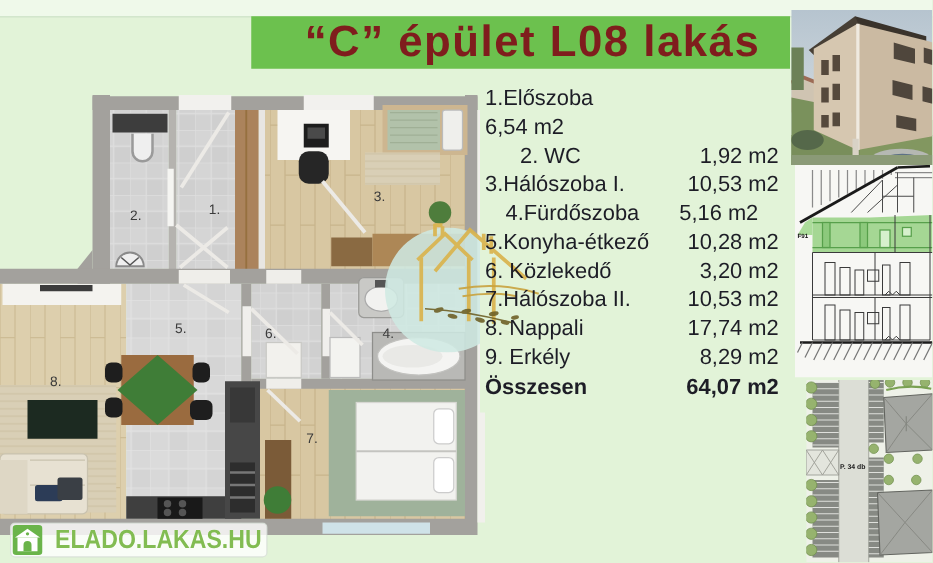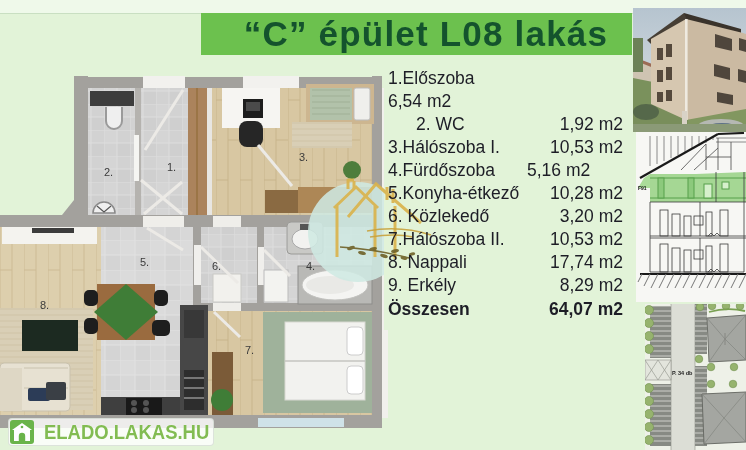--- a/index.html
+++ b/index.html
@@ -5,21 +5,21 @@
   html,body{margin:0;padding:0;}
   body{width:746px;height:450px;position:relative;overflow:hidden;
        font-family:"Liberation Sans",sans-serif;background:#e2f3d8;}
   .abs{position:absolute;}
 </style>
 </head>
 <body>
 
 <div class="abs" style="left:0;top:0;width:746px;height:13px;background:#eff9ea;border-bottom:1px solid #c9dfc2;"></div>
 
-<div class="abs" style="left:201px;top:13px;width:431px;height:42px;background:#6cc14e;color:#14532d;font-size:35px;font-weight:bold;text-align:center;line-height:42px;letter-spacing:1.2px;text-indent:19px;">“C” épület L08 lakás</div>
+<div class="abs" style="left:201px;top:13px;width:431px;height:42px;background:#6cc14e;color:#7f1d1d;font-size:35px;font-weight:bold;text-align:center;line-height:42px;letter-spacing:1.2px;text-indent:19px;">“C” épület L08 lakás</div>
 
 <svg class="abs" style="left:0;top:60px;" width="400" height="390" viewBox="0 60 400 390">
   <defs>
     <pattern id="tile" width="26" height="26" patternUnits="userSpaceOnUse">
       <rect width="26" height="26" fill="#d2d2d2"></rect>
       <rect width="13" height="13" fill="#d5d5d5"></rect>
       <rect x="13" y="13" width="13" height="13" fill="#cfcfcf"></rect>
       <path d="M0 0H26M0 13H26M0 0V26M13 0V26" stroke="#dedede" stroke-width="1" fill="none"></path>
     </pattern>
     <pattern id="tile2" width="30" height="30" patternUnits="userSpaceOnUse">
@@ -276,21 +276,21 @@
       <span>6,54 m2</span>
     </div>
   <div style="display:flex;justify-content:space-between;height:23px;line-height:23px;margin-left:28px;">
       <span>2. WC</span>
       <span>1,92 m2</span>
     </div>
   <div style="display:flex;justify-content:space-between;height:23px;line-height:23px;">
       <span>3.Hálószoba I.</span>
       <span>10,53 m2</span>
     </div>
-  <div style="display:flex;justify-content:flex-start;height:23px;line-height:23px;gap:32px;">
+  <div style="display:flex;justify-content:center;height:23px;line-height:23px;gap:32px;">
       <span>4.Fürdőszoba</span>
       <span>5,16 m2</span>
     </div>
   <div style="display:flex;justify-content:space-between;height:23px;line-height:23px;">
       <span>5.Konyha-étkező</span>
       <span>10,28 m2</span>
     </div>
   <div style="display:flex;justify-content:space-between;height:23px;line-height:23px;">
       <span>6. Közlekedő</span>
       <span>3,20 m2</span>

